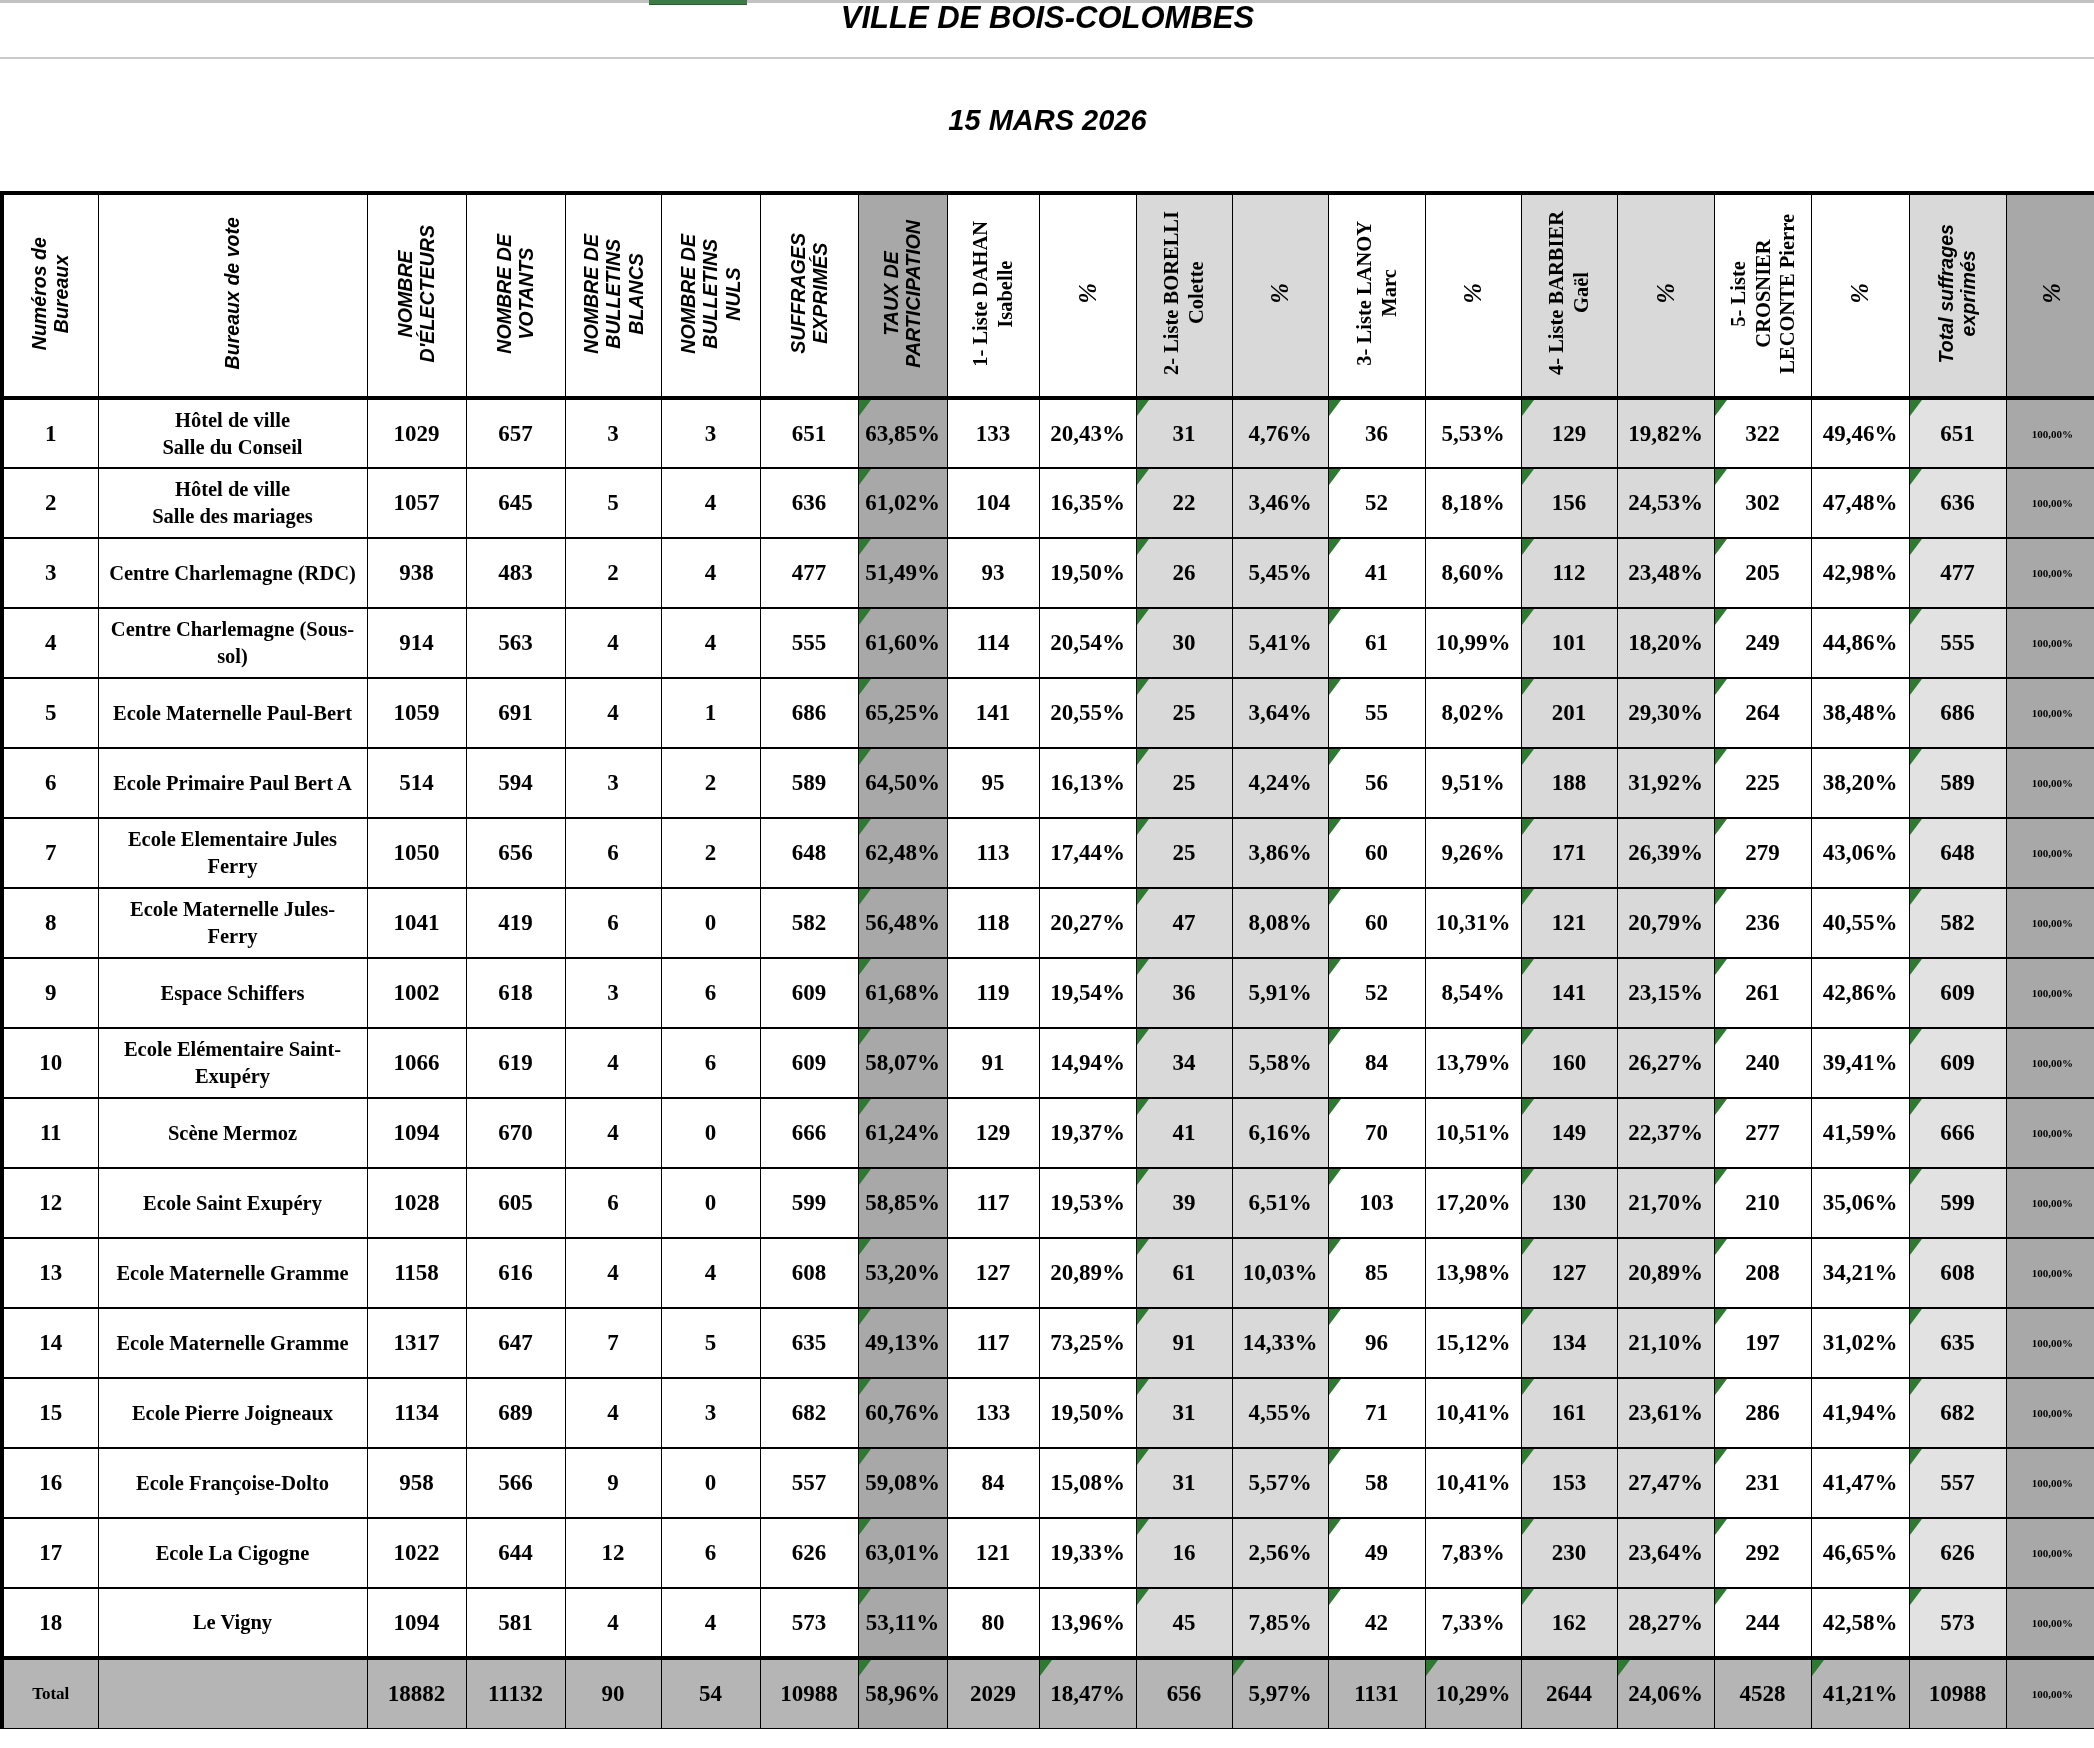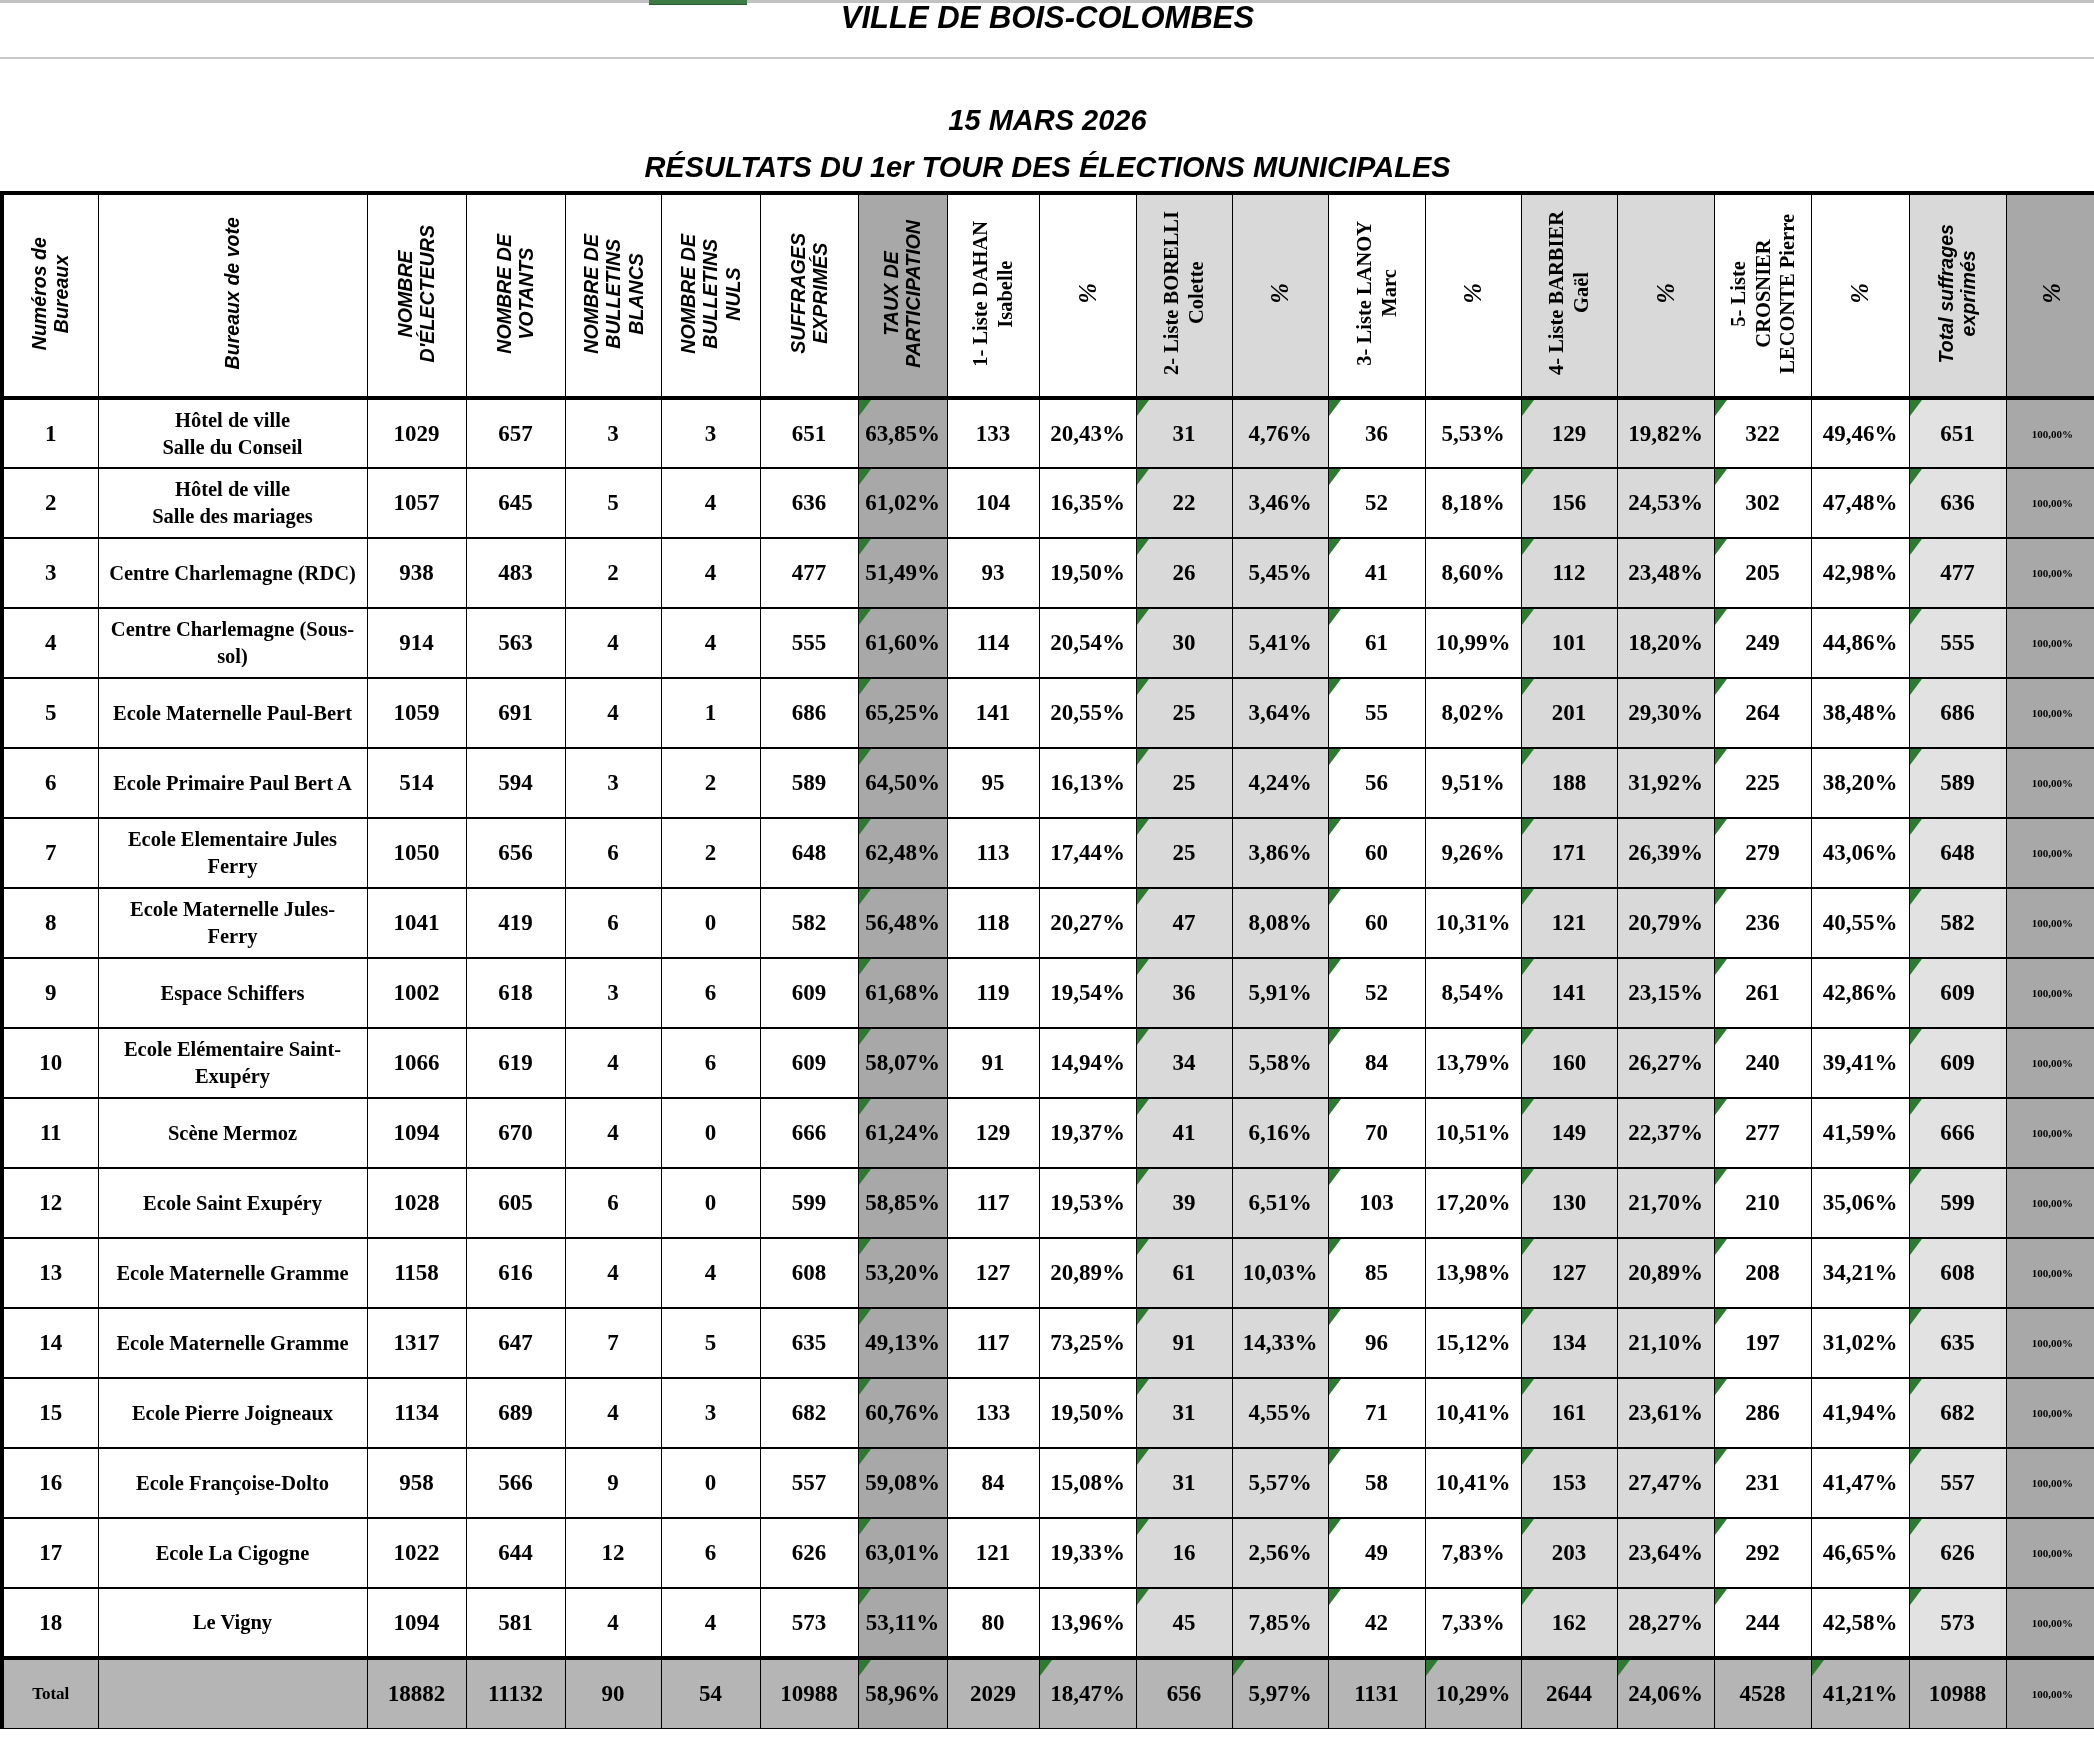--- a/index.html
+++ b/index.html
@@ -58,21 +58,20 @@
 
 <div class="top-strip"></div>
 <div class="green-tab"></div>
 
 <div class="title-bar">
   <span>VILLE DE BOIS-COLOMBES</span>
 </div>
 
 <div class="subtitles">
   <div>15 MARS 2026</div>
-  <div>RÉSULTATS DU 1er TOUR DES ÉLECTIONS MUNICIPALES</div>
 </div>
 
 <table>
   <colgroup>
       <col style="width: 96px;">
       <col style="width: 269px;">
       <col style="width: 99px;">
       <col style="width: 99px;">
       <col style="width: 96px;">
       <col style="width: 99px;">
@@ -498,21 +497,21 @@
         <td><span class="val">12</span></td>
         <td><span class="val">6</span></td>
         <td><span class="val">626</span></td>
         <td class="dark"><span class="flag"></span><span class="val">63,01%</span></td>
         <td><span class="val">121</span></td>
         <td><span class="val">19,33%</span></td>
         <td class="light"><span class="flag"></span><span class="val">16</span></td>
         <td class="light"><span class="val">2,56%</span></td>
         <td><span class="flag"></span><span class="val">49</span></td>
         <td><span class="val">7,83%</span></td>
-        <td class="light"><span class="flag"></span><span class="val">203</span></td>
+        <td class="light"><span class="flag"></span><span class="val">230</span></td>
         <td class="light"><span class="val">23,64%</span></td>
         <td><span class="flag"></span><span class="val">292</span></td>
         <td><span class="val">46,65%</span></td>
         <td class="xlight"><span class="flag"></span><span class="val">626</span></td>
         <td class="dark small"><span class="val">100,00%</span></td>
       </tr>
       <tr>
         <td><span class="val">18</span></td>
         <td><span class="bureau">Le Vigny</span></td>
         <td><span class="val">1094</span></td>

